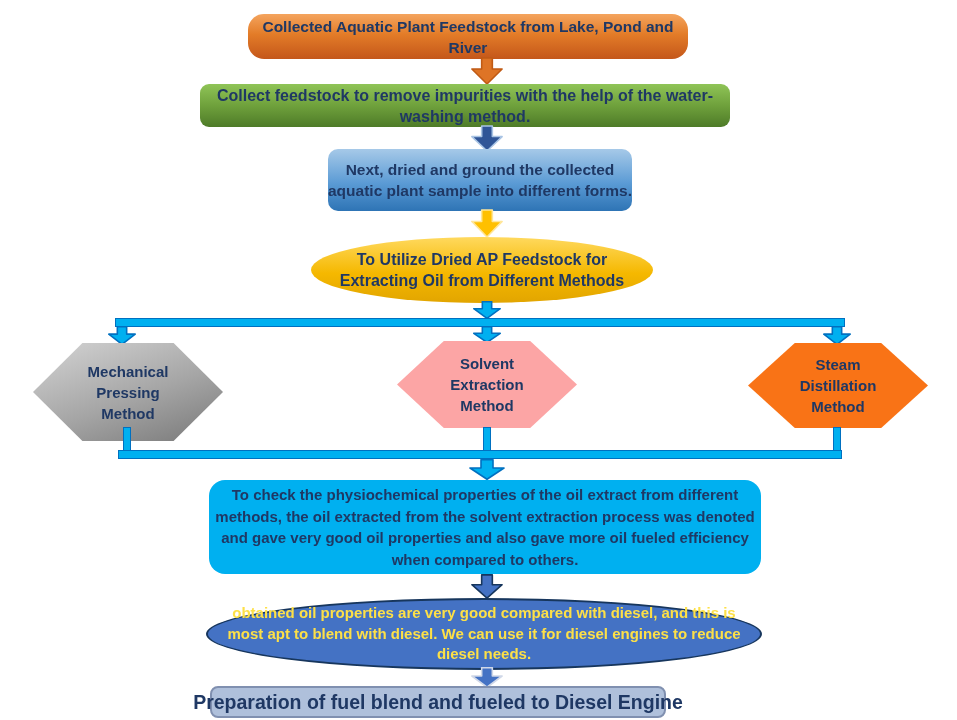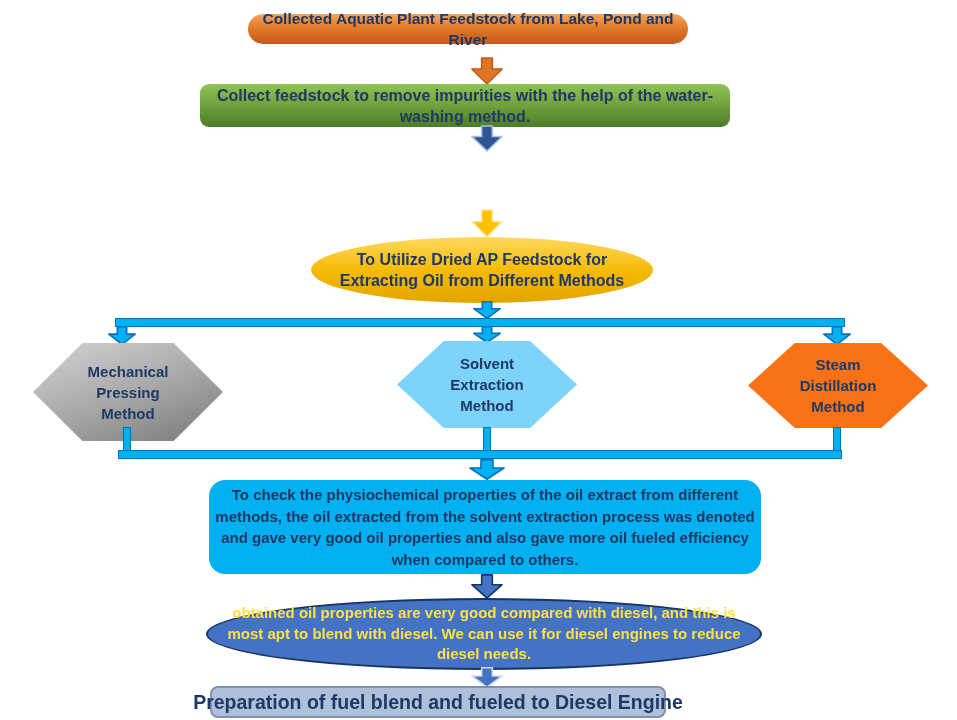--- a/index.html
+++ b/index.html
@@ -5,21 +5,21 @@
   html,body{margin:0;padding:0;background:#ffffff;}
   .stage{
     position:relative;width:957px;height:720px;background:#ffffff;overflow:hidden;
     font-family:"Liberation Sans",sans-serif;font-weight:bold;color:#1F3864;
   }
   .node{
     position:absolute;box-sizing:border-box;display:flex;align-items:center;justify-content:center;
     text-align:center;
   }
   
-  .n-orange{left:248px;top:14px;width:440px;height:30px;border-radius:16px;
+  .n-orange{left:248px;top:14px;width:440px;height:45px;border-radius:16px;
     background:linear-gradient(180deg,#F4A45E 0%,#E37C28 45%,#C4571A 100%);
     font-size:15.5px;line-height:21px;}
   .n-green{left:200px;top:84px;width:530px;height:43px;border-radius:9px;
     background:linear-gradient(180deg,#8FC457 0%,#6FA13C 50%,#4E7B28 100%);
     font-size:16px;line-height:21px;}
   .n-blue{left:328px;top:149px;width:304px;height:62px;border-radius:10px;
     background:linear-gradient(180deg,#A6C9E8 0%,#5B9BD5 55%,#2E74B5 100%);
     font-size:15.5px;line-height:21px;}
   .n-gold{left:311px;top:237px;width:342px;height:66px;border-radius:50%;
     background:linear-gradient(180deg,#FFD95E 0%,#F5B800 55%,#E2A500 100%);
@@ -30,21 +30,21 @@
     background:#4472C4;border:2px solid #17365D;color:#fde047;
     font-size:15px;line-height:20.5px;padding:0 18px;}
   .n-steel{left:210px;top:686px;width:456px;height:32px;border-radius:8px;
     background:#AFC0DB;border:2px solid #8090B0;
     font-size:19.5px;line-height:24px;white-space:nowrap;}
   
   .hex{clip-path:polygon(0% 50%,26% 0%,74% 0%,100% 50%,74% 100%,26% 100%);
     font-size:15px;line-height:21px;padding:0 40px;}
   .hex-gray{left:33px;top:343px;width:190px;height:98px;
     background:linear-gradient(160deg,#D4D4D4 0%,#A5A5A5 55%,#787878 100%);}
-  .hex-blue{left:397px;top:341px;width:180px;height:87px;background:#7dd3fc;}
+  .hex-blue{left:397px;top:341px;width:180px;height:87px;background:#fca5a5;}
   .hex-green{left:748px;top:343px;width:180px;height:85px;background:#f97316;}
   
   .bar{position:absolute;box-sizing:border-box;background:#00B0F0;border:1px solid #0070C0;}
   .bar-top{left:115px;top:318px;width:730px;height:9px;}
   .bar-bottom{left:118px;top:450px;width:724px;height:9px;}
   .vline{position:absolute;box-sizing:border-box;background:#00B0F0;border:1px solid #0070C0;width:8px;height:24px;}
   .vl-left{left:123px;top:427px;}
   .vl-mid{left:483px;top:427px;}
   .vl-right{left:833px;top:427px;}
   
@@ -76,20 +76,23 @@
   <div class="node n-green">
     <span>Collect feedstock to remove impurities with the help of the water-washing method.</span>
   </div>
 
   <div class="arr a-navy" style="left:471px;top:125px;">
     <svg width="32" height="27" viewBox="0 0 36 28" preserveAspectRatio="none">
       <polygon points="12,1 24,1 24,12 35,12 18,27 1,12 12,12" vector-effect="non-scaling-stroke"></polygon>
     </svg>
   </div>
 
+  <div class="node n-blue">
+    <span>Next, dried and ground the collected aquatic plant sample into different forms.</span>
+  </div>
 
   <div class="arr a-gold" style="left:471px;top:209px;">
     <svg width="32" height="29" viewBox="0 0 36 28" preserveAspectRatio="none">
       <polygon points="12,1 24,1 24,12 35,12 18,27 1,12 12,12" vector-effect="non-scaling-stroke"></polygon>
     </svg>
   </div>
 
   <div class="node n-gold">
     <span>To Utilize Dried AP Feedstock for Extracting Oil from Different Methods</span>
   </div>

